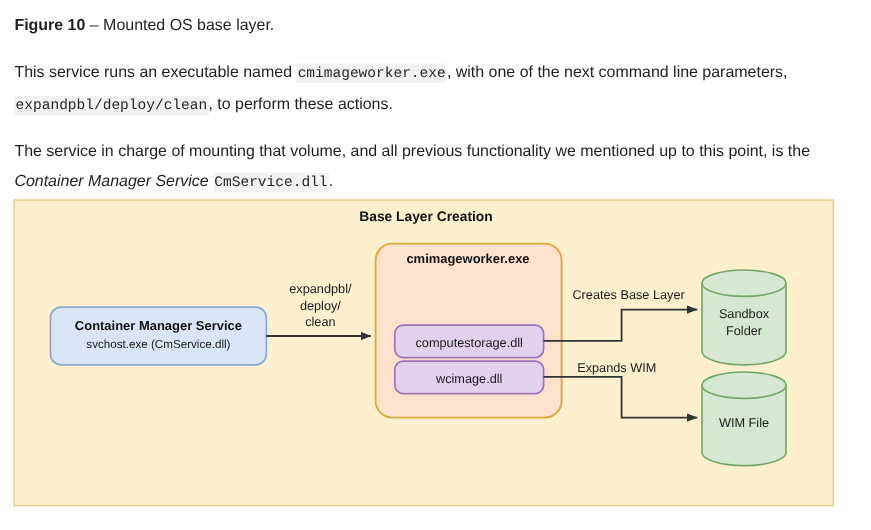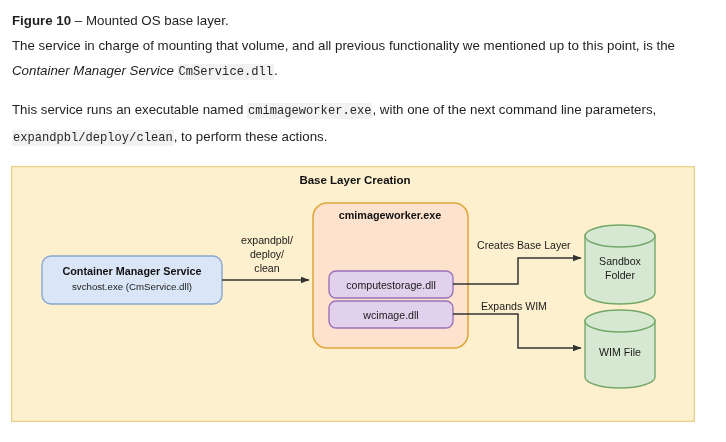--- a/index.html
+++ b/index.html
@@ -22,21 +22,21 @@
     left: 12px;
     top: 8px;
     width: 702px;
   }
   .para {
     font-size: 13.3px;
     line-height: 25px;
     margin: 0 0 12px 0;
     color: #1f1f1f;
   }
-  #figure-caption { margin-bottom: 0; }
+  #figure-caption { margin-bottom: 14px; }
   .bold { font-weight: bold; }
   .ital { font-style: italic; }
   code, .code {
     font-family: "Liberation Mono", "DejaVu Sans Mono", monospace;
     font-size: 12.1px;
     background: #f2f2f2;
     color: #262626;
     padding: 1px 1px;
     border-radius: 1px;
     white-space: pre;
@@ -88,25 +88,25 @@
 </head>
 <body>
 
 <div id="prose">
 
   <p class="para" id="figure-caption">
     <span class="bold">Figure 10</span><span> – </span><span>Mounted OS base layer.</span>
   </p>
 
   <p class="para">
-    <span>The service in charge of mounting that volume, and all previous functionality we mentioned up to this point, is the </span><span class="ital">Container Manager Service</span><span> </span><code>CmService.dll</code><span>.</span>
+    <span>This service runs an executable named </span><code>cmimageworker.exe</code><span>, with one of the next command line parameters, </span><code>expandpbl/deploy/clean</code><span>, to perform these actions.</span>
   </p>
 
   <p class="para">
-    <span>This service runs an executable named </span><code>cmimageworker.exe</code><span>, with one of the next command line parameters, </span><code>expandpbl/deploy/clean</code><span>, to perform these actions.</span>
+    <span>The service in charge of mounting that volume, and all previous functionality we mentioned up to this point, is the </span><span class="ital">Container Manager Service</span><span> </span><code>CmService.dll</code><span>.</span>
   </p>
 
 </div>
 
 <div id="diagram-wrap">
   <svg id="diagram-svg" width="684" height="256" viewBox="0 0 684 256" xmlns="http://www.w3.org/2000/svg">
 
     <defs>
       <marker id="arrowhead" markerWidth="9" markerHeight="7" refX="8.5" refY="3.5" orient="auto" markerUnits="userSpaceOnUse">
         <path d="M0,0 L9,3.5 L0,7 z" fill="#333333"></path>

